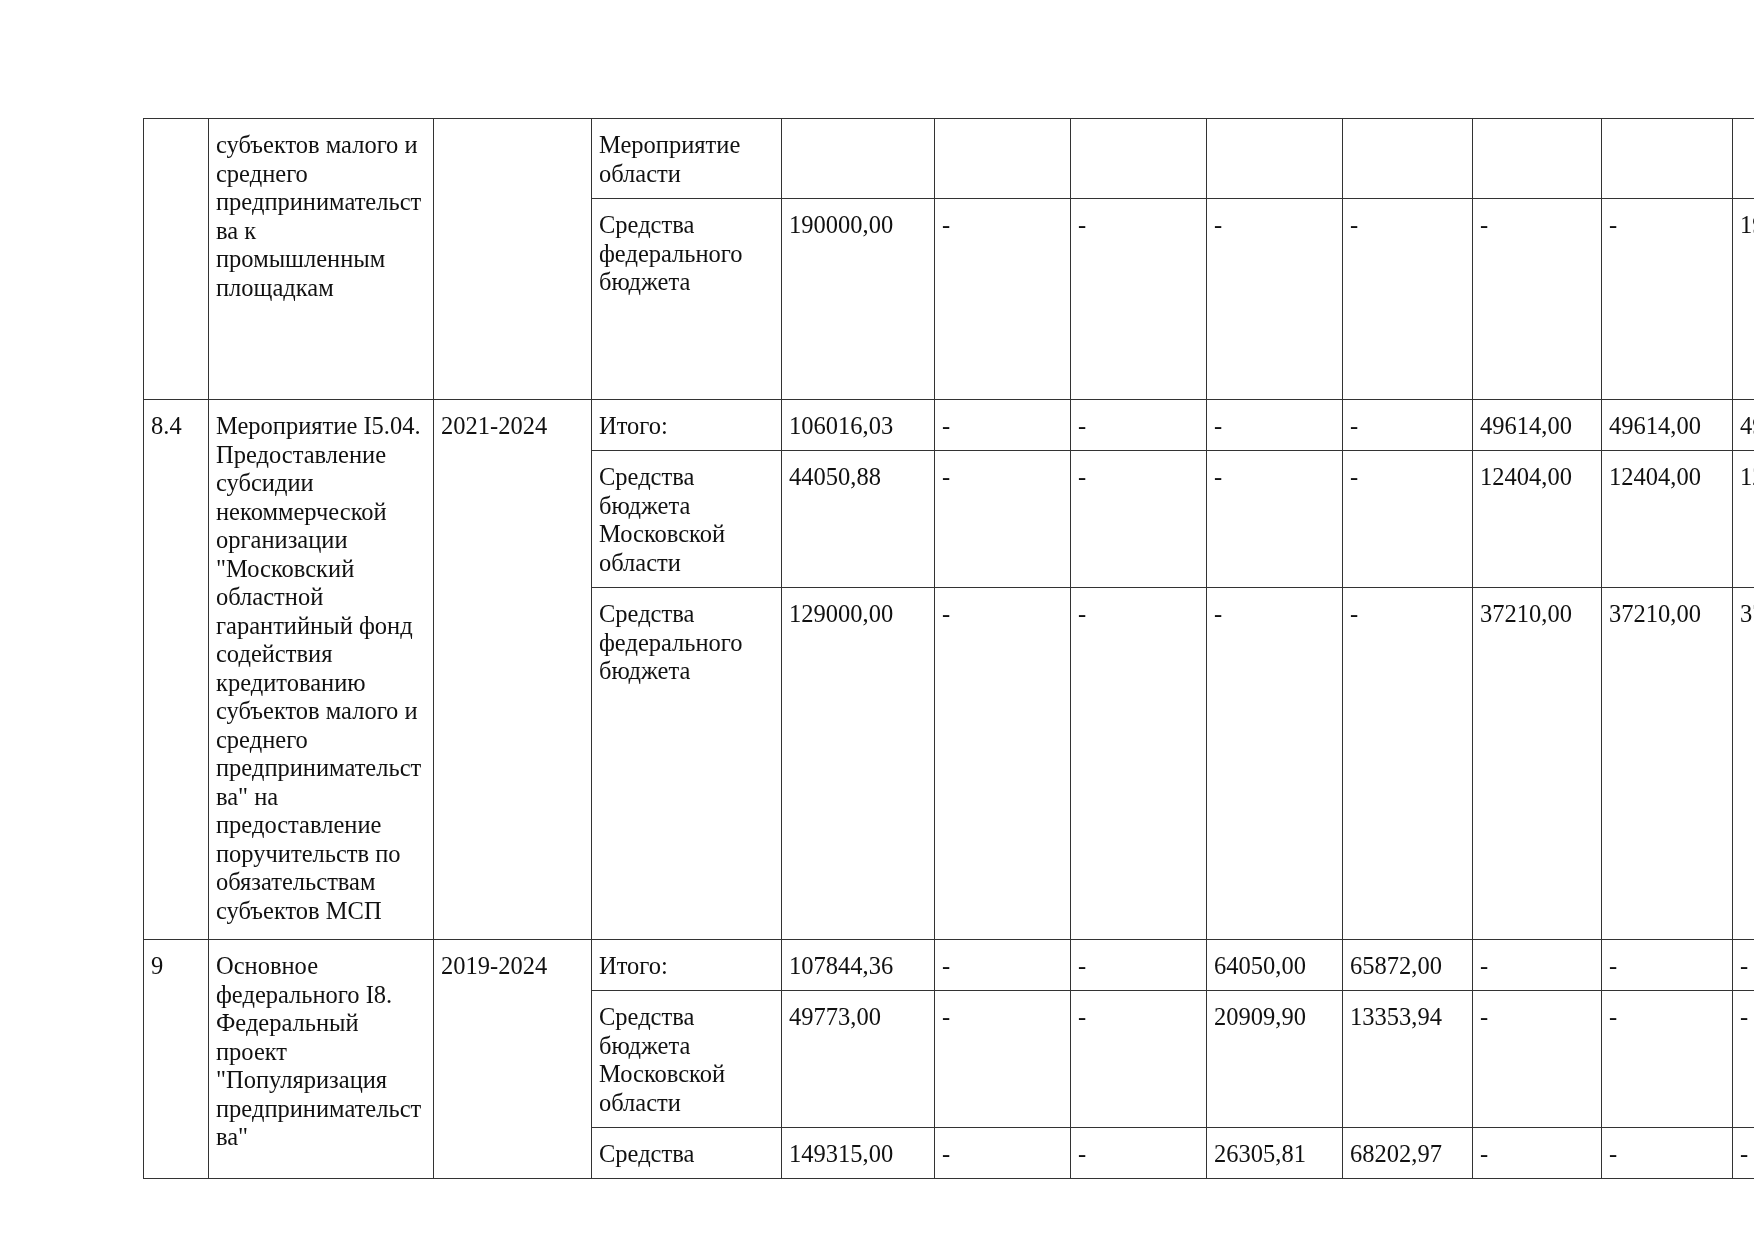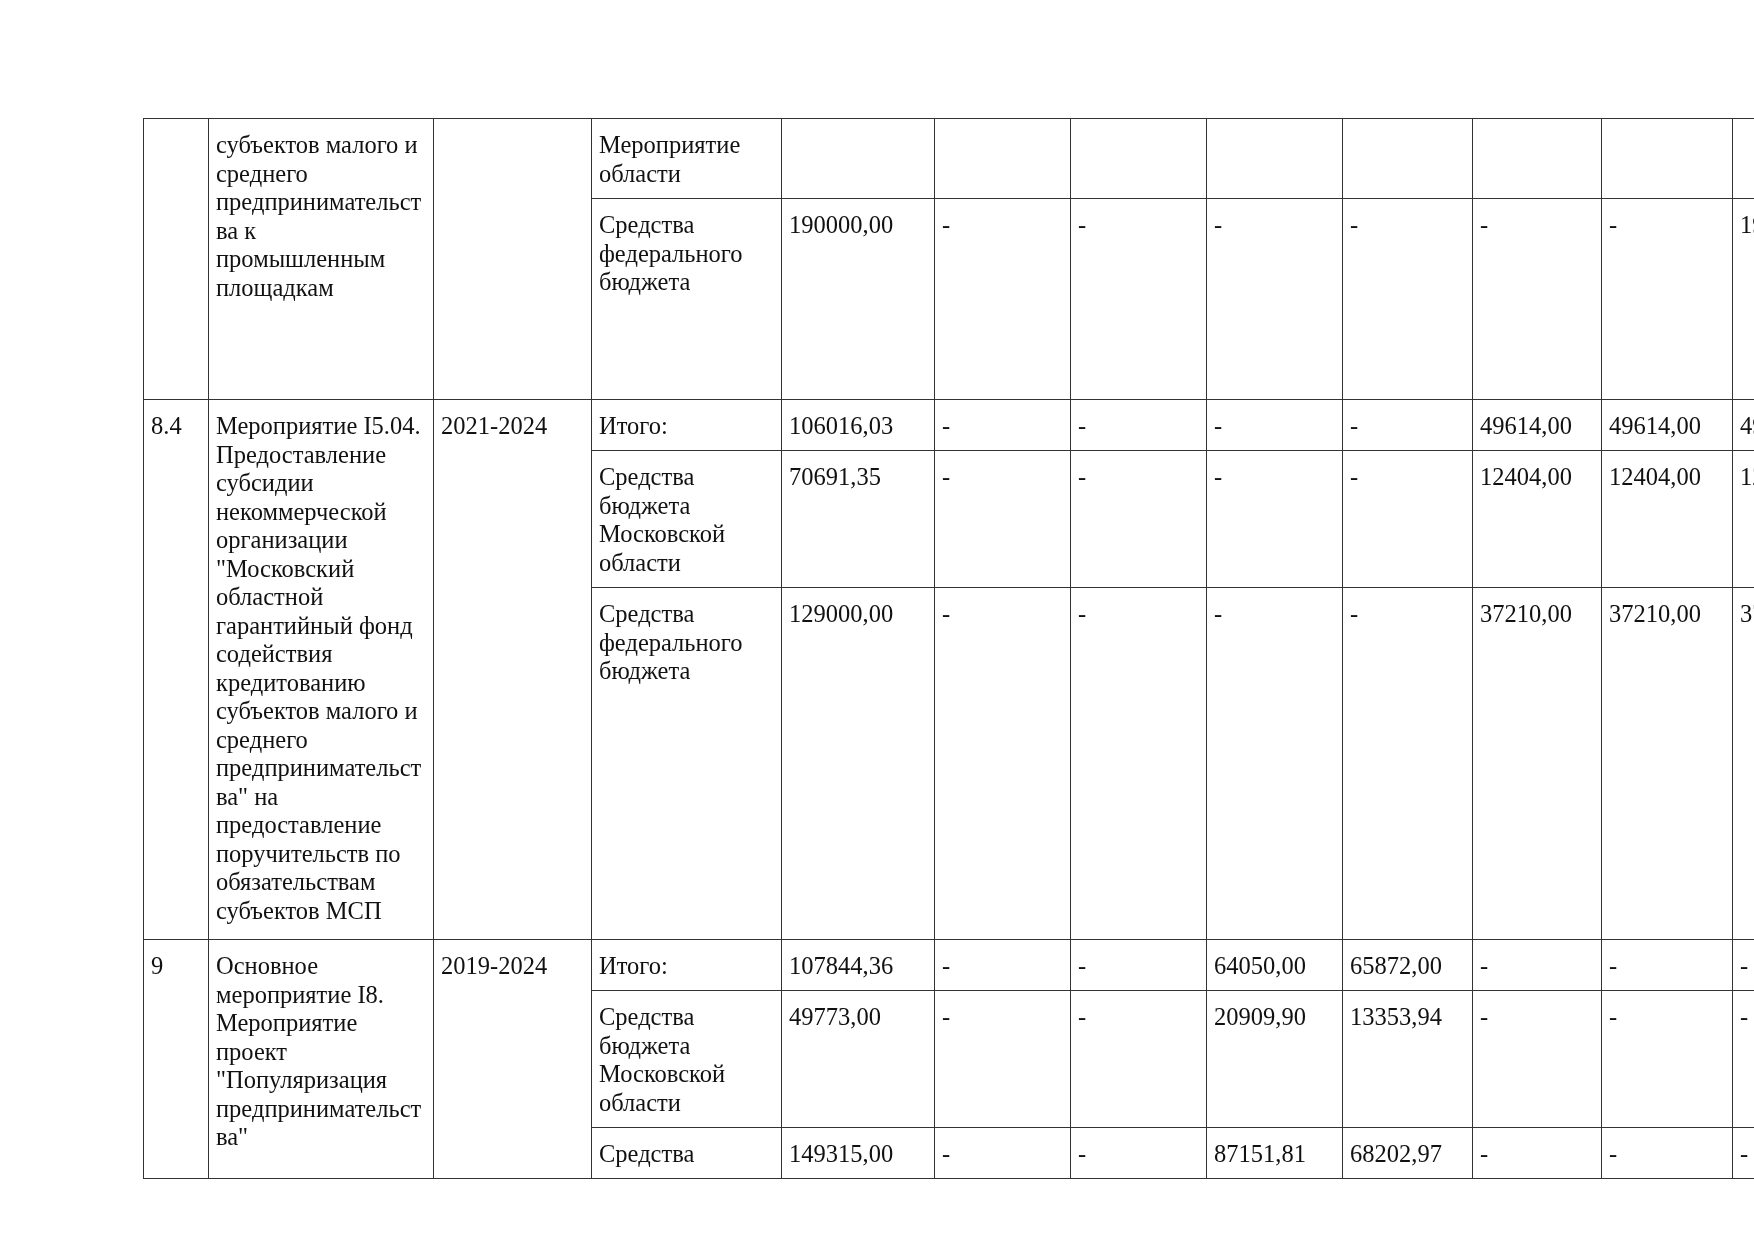--- a/index.html
+++ b/index.html
@@ -78,21 +78,21 @@
         <td class="num">-</td>
         <td class="num">-</td>
         <td class="num">-</td>
         <td class="num">-</td>
         <td class="num">49614,00</td>
         <td class="num">49614,00</td>
         <td class="num">49614,00</td>
       </tr>
       <tr style="height:137px">
         <td>Средства бюджета Московской области</td>
-        <td class="num">70691,35</td>
+        <td class="num">44050,88</td>
         <td class="num">-</td>
         <td class="num">-</td>
         <td class="num">-</td>
         <td class="num">-</td>
         <td class="num">12404,00</td>
         <td class="num">12404,00</td>
         <td class="num">12404,00</td>
       </tr>
       <tr style="height:352px">
         <td>Средства федерального бюджета</td>
@@ -101,21 +101,21 @@
         <td class="num">-</td>
         <td class="num">-</td>
         <td class="num">-</td>
         <td class="num">37210,00</td>
         <td class="num">37210,00</td>
         <td class="num">37210,00</td>
       </tr>
 
       <tr style="height:51px">
         <td rowspan="3">9</td>
-        <td rowspan="3">Основное мероприятие I8. Мероприятие проект "Популяризация предпринимательства"</td>
+        <td rowspan="3">Основное федерального I8. Федеральный проект "Популяризация предпринимательства"</td>
         <td rowspan="3">2019-2024</td>
         <td>Итого:</td>
         <td class="num">107844,36</td>
         <td class="num">-</td>
         <td class="num">-</td>
         <td class="num">64050,00</td>
         <td class="num">65872,00</td>
         <td class="num">-</td>
         <td class="num">-</td>
         <td class="num">-</td>
@@ -129,21 +129,21 @@
         <td class="num">13353,94</td>
         <td class="num">-</td>
         <td class="num">-</td>
         <td class="num">-</td>
       </tr>
       <tr style="height:51px">
         <td>Средства</td>
         <td class="num">149315,00</td>
         <td class="num">-</td>
         <td class="num">-</td>
-        <td class="num">87151,81</td>
+        <td class="num">26305,81</td>
         <td class="num">68202,97</td>
         <td class="num">-</td>
         <td class="num">-</td>
         <td class="num">-</td>
       </tr>
     </tbody>
   </table>
 </div>
 
 </body></html>

